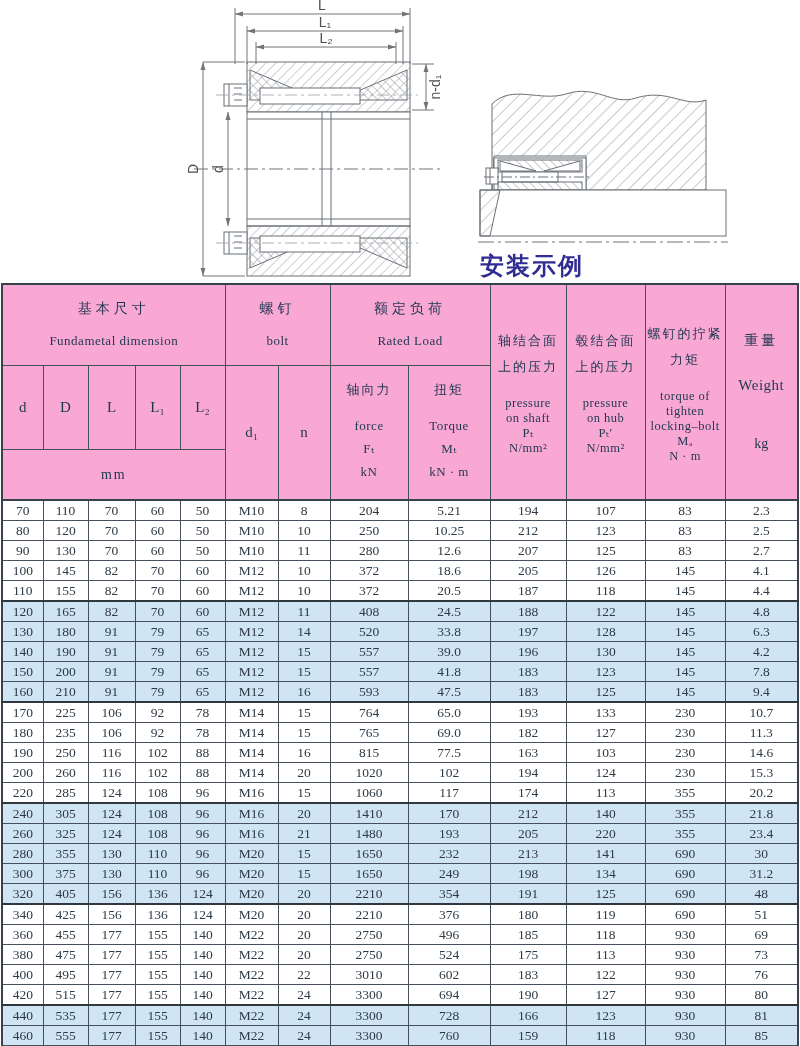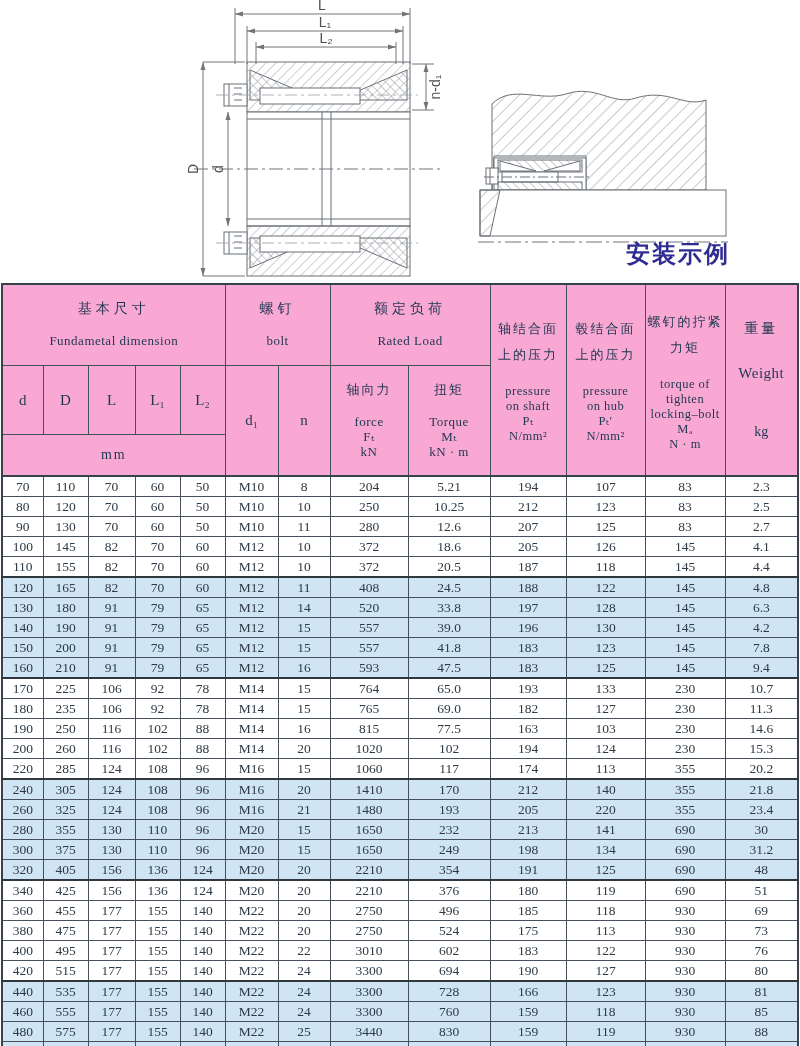--- a/index.html
+++ b/index.html
@@ -3,21 +3,21 @@
 <meta charset="utf-8">
 <style>
   html,body{margin:0;padding:0;background:#ffffff;}
   .page{position:relative;width:800px;height:1046px;background:#ffffff;overflow:hidden;
         font-family:"Liberation Serif","DejaVu Serif",serif;}
 
   
   .drawing{position:absolute;}
   .draw-left{left:150px;top:0;}
   .draw-right{left:478px;top:72px;}
-  .caption{position:absolute;left:480px;top:238px;width:250px;text-align:right;
+  .caption{position:absolute;left:480px;top:250px;width:250px;text-align:left;
            font-size:24px;font-weight:bold;color:#2f2c92;letter-spacing:2px;
            font-family:"DejaVu Sans","Liberation Sans",sans-serif;}
 
   
   table.spec{position:absolute;left:1px;top:283px;width:797px;border-collapse:collapse;
              table-layout:fixed;color:#2e3a45;}
   .spec th,.spec td{border:1px solid #45505b;text-align:center;vertical-align:middle;
              padding:0;overflow:hidden;}
   .spec{border:2px solid #39424c;}
   .spec thead th{background:#f9a8d4;font-weight:normal;color:#1e3650;white-space:pre-line;}
@@ -25,21 +25,21 @@
   tr.h1 th{height:37px;font-size:13px;line-height:16px;}
   tr.h2 th{height:40px;font-size:15px;}
   tr.h3 th{height:23px;font-size:14px;letter-spacing:2px;}
   th .zh{display:block;font-size:14px;letter-spacing:4px;}
   th .en{display:block;font-size:13px;letter-spacing:0.5px;white-space:pre-line;}
   th.tall{font-size:12.5px;line-height:15px;}
   th.tall .zh{font-size:13px;letter-spacing:2px;line-height:26px;}
   th.tall .en{font-size:12.5px;line-height:15px;}
   th.sub2{font-size:13px;line-height:16px;}
   th.sub2 .zh{font-size:13px;letter-spacing:2px;}
-  th.sub2 .en{font-size:13px;line-height:15px;}
+  th.sub2 .en{font-size:13px;line-height:23px;}
   th.wcell .zh{font-size:14px;letter-spacing:3px;margin-bottom:12px;}
   th.wcell .en{font-size:15px;margin-bottom:27px;}
   th.wcell .unit{display:block;font-size:14px;}
   .spec td{height:19px;font-size:13.5px;line-height:19px;}
   tr.band td{background:#cfe5f3;}
   tr.grp td{border-top:2px solid #30383f;}
 </style>
 </head>
 <body>
 

